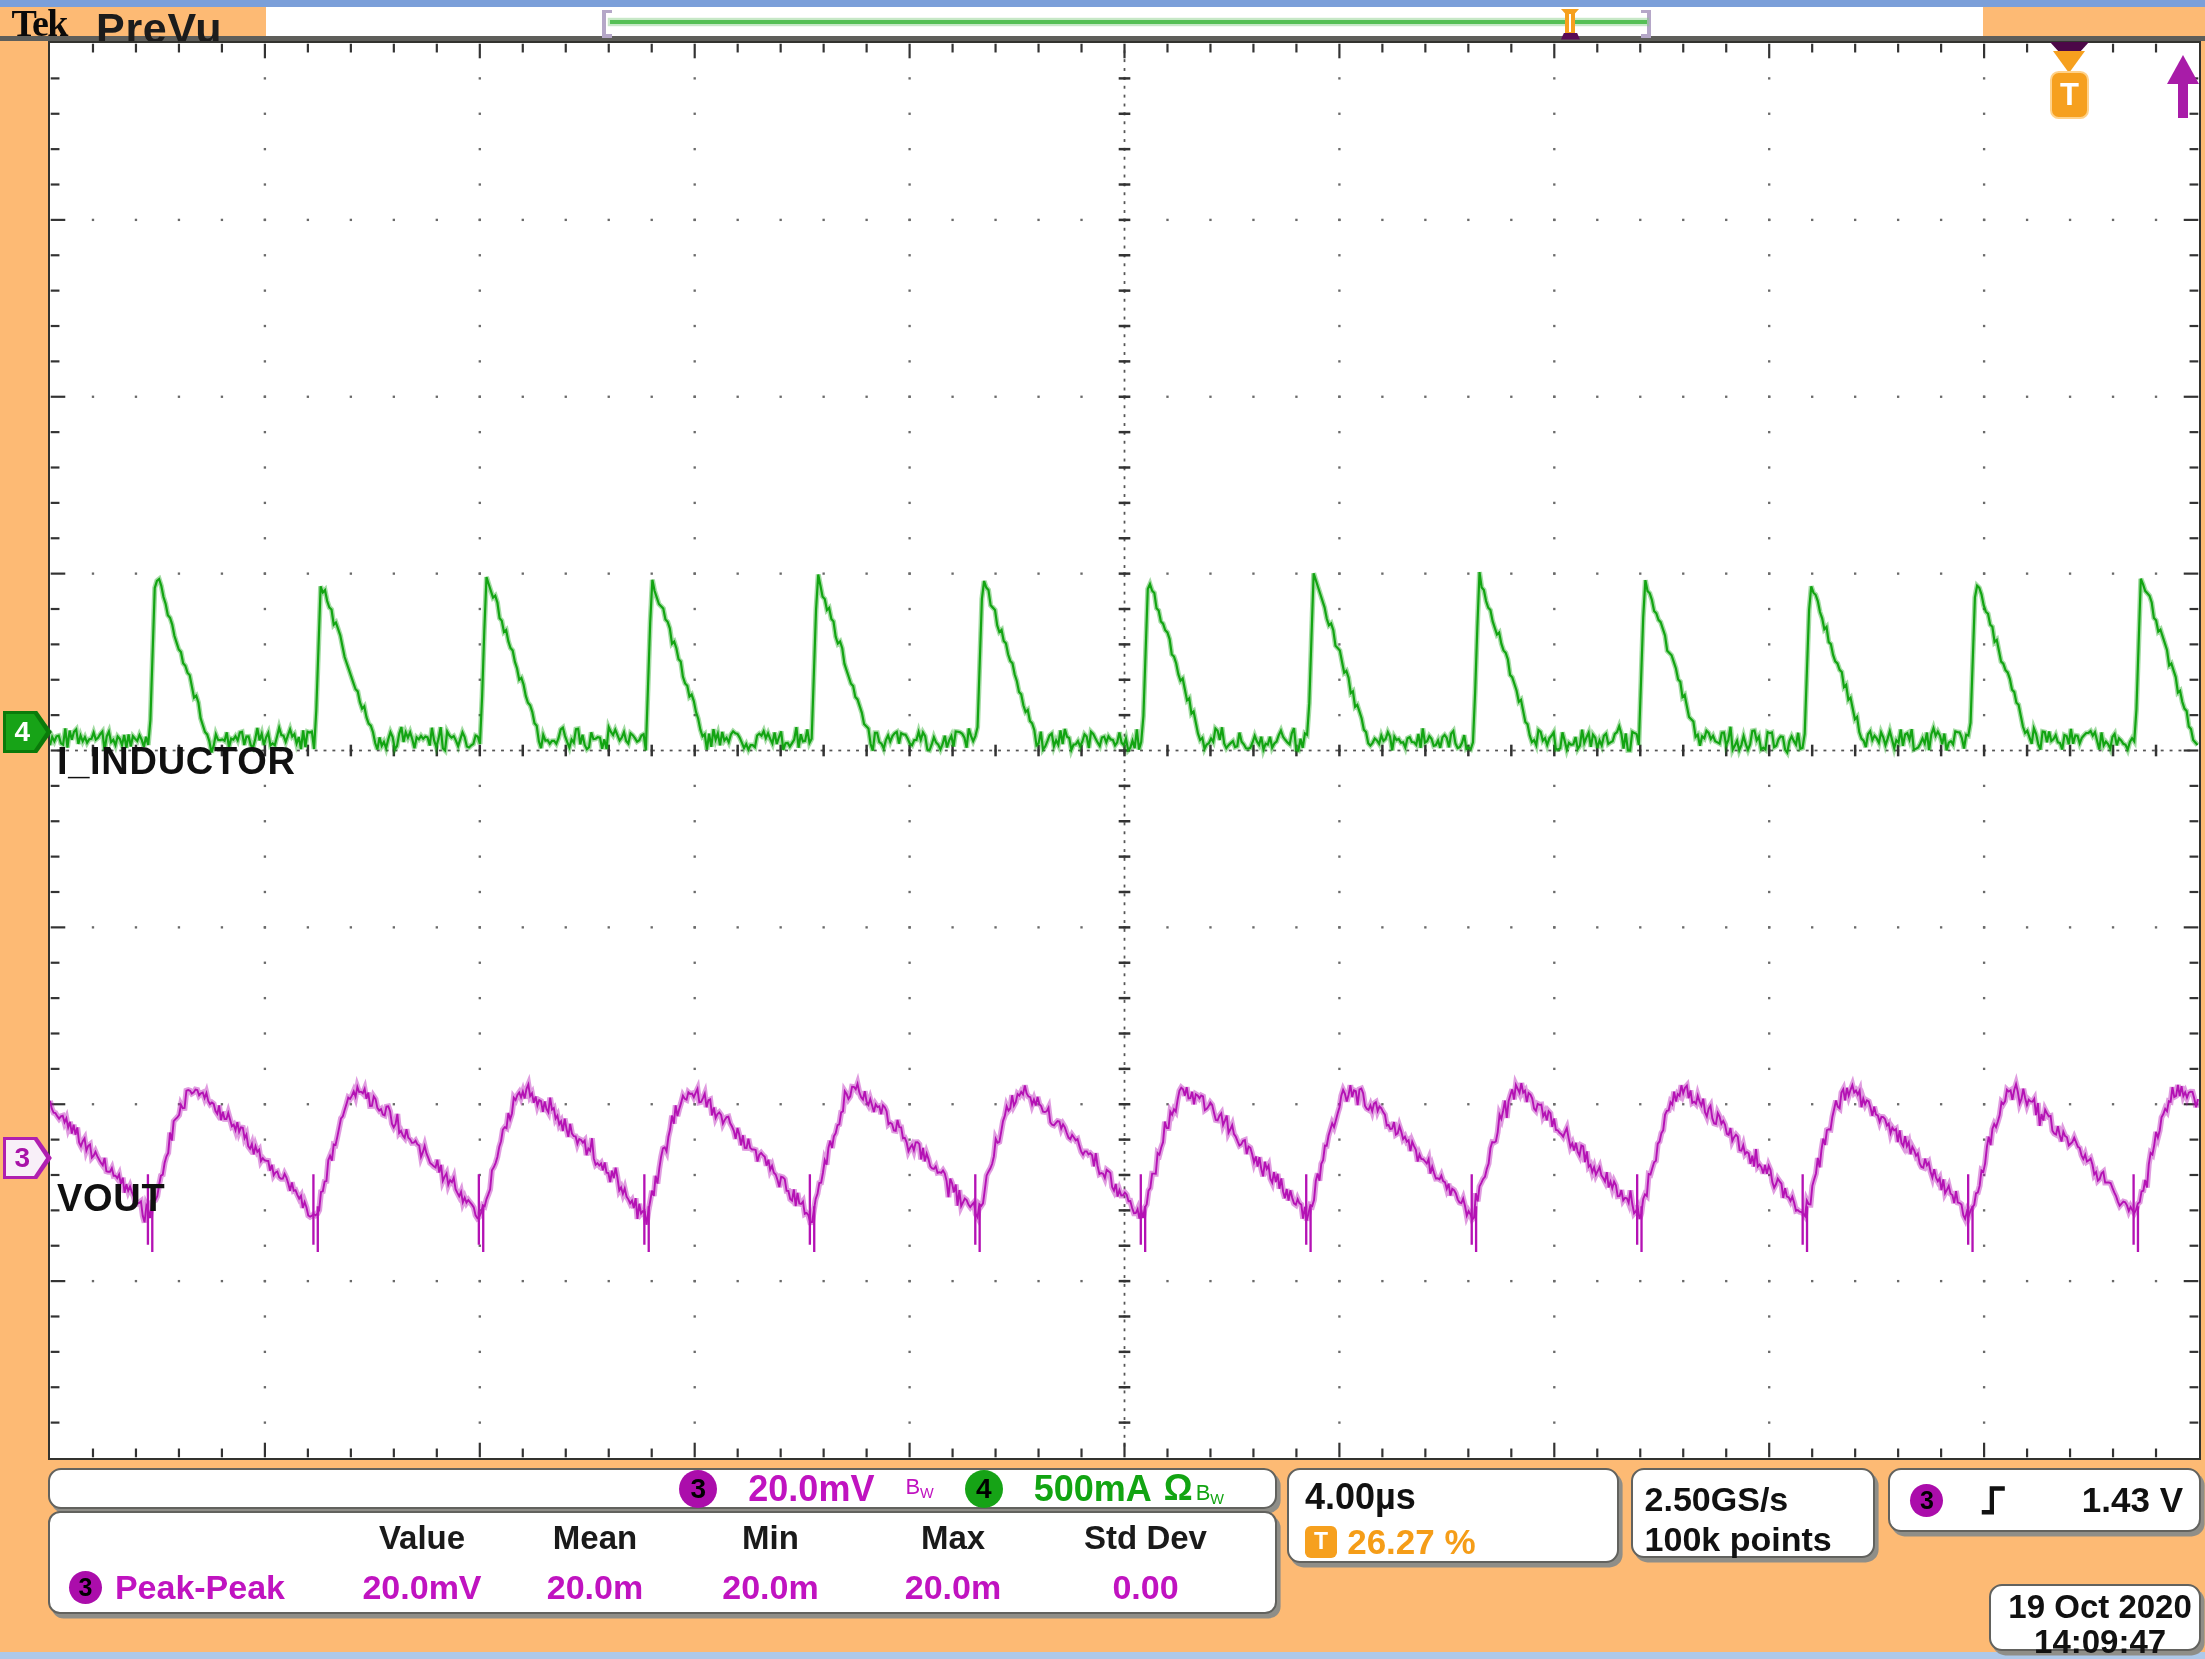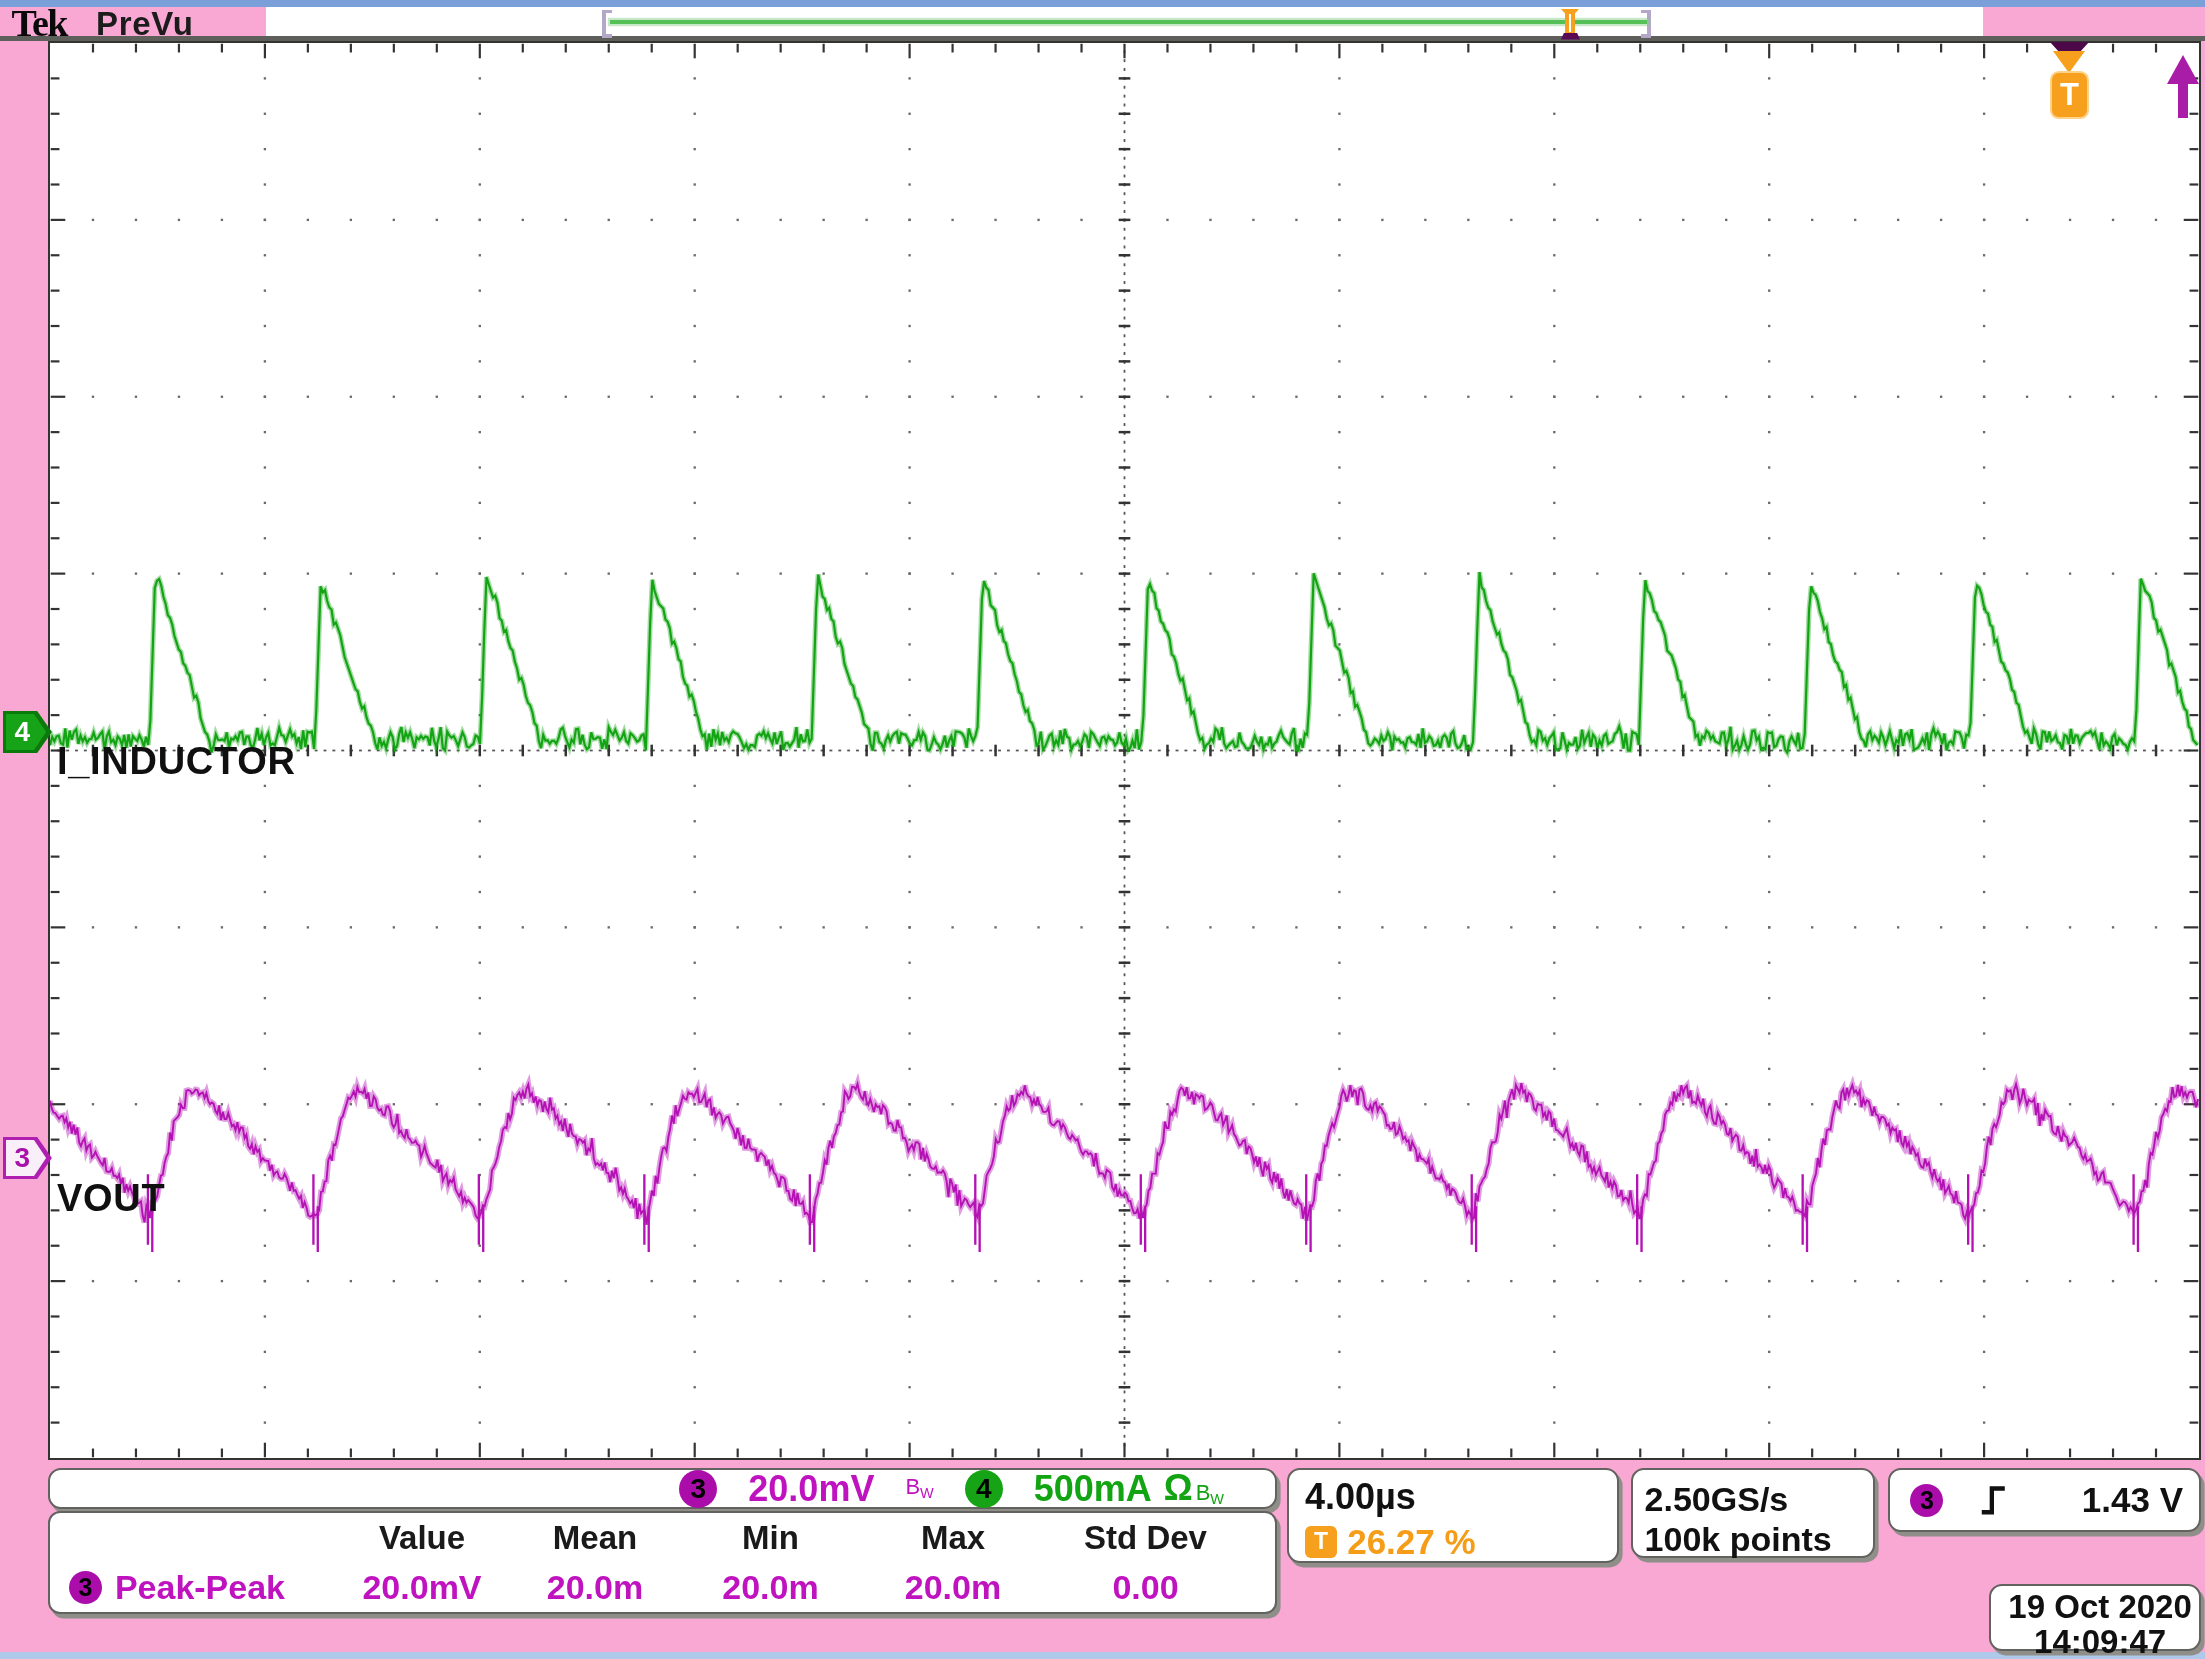--- a/index.html
+++ b/index.html
@@ -1,27 +1,27 @@
 <!DOCTYPE html>
 <html style="font-size:11.6px"><head>
 <meta charset="utf-8">
 <style>
   html,body{margin:0;padding:0;background:#9a9a96;}
-  .scope{position:relative;width:2205px;height:1660px;background:#f9a8d4;overflow:hidden;
+  .scope{position:relative;width:2205px;height:1660px;background:#fdba74;overflow:hidden;
          font-family:"Liberation Sans","DejaVu Sans",sans-serif;}
   .abs{position:absolute;}
   
   .strip-top{left:0;top:0;width:2205px;height:7.3px;background:#7b9fd9;}
   .strip-bottom{left:0;top:1652px;width:2205px;height:7.3px;background:#aec9ea;}
   .hdr-sep{left:0;top:36px;width:2205px;height:5.1px;background:#5e5e5a;}
   
   .rec-strip{left:266px;top:7.3px;width:1717px;height:31px;background:#fff;}
   .tek{left:11.6px;top:4.4px;font-family:"Liberation Serif","DejaVu Serif",serif;
        font-weight:bold;font-size:38px;letter-spacing:-1.5px;color:#0a0a0a;line-height:1;}
-  .prevu{left:96px;top:6.5px;font-size:33px;font-weight:bold;color:#1c1c1c;line-height:1;letter-spacing:0.7px;}
+  .prevu{left:96px;top:6.5px;font-size:43px;font-weight:bold;color:#1c1c1c;line-height:1;letter-spacing:0.7px;}
   .bracket{top:9.5px;width:3.6px;height:28px;background:#b5a7c8;}
   .bracket:before,.bracket:after{content:"";position:absolute;width:9.5px;height:3.6px;background:#b5a7c8;}
   .br-l{left:602px;} .br-l:before{top:0;left:0;} .br-l:after{bottom:0;left:0;}
   .br-r{left:1647px;} .br-r:before{top:0;right:0;} .br-r:after{bottom:0;right:0;}
   .recline{left:610px;top:19.6px;width:1037px;height:4.4px;background:#55c055;box-shadow:0 0 0 2.2px rgba(130,205,130,.45);}
   .recmark{left:1565px;top:8.7px;width:10.2px;height:28px;background:#f6a01e;border-radius:2.2px;}
   .recmark:before{content:"";position:absolute;left:-4.4px;top:0;border-left:9.5px solid transparent;
       border-right:9.5px solid transparent;border-top:10.2px solid #f6a01e;}
   .recmark:after{content:"";position:absolute;left:3.6px;top:5.8px;width:2.9px;height:17.5px;background:#fff;}
   .recwedge{left:1561px;top:33px;width:19px;height:6.5px;background:#5a0a55;

